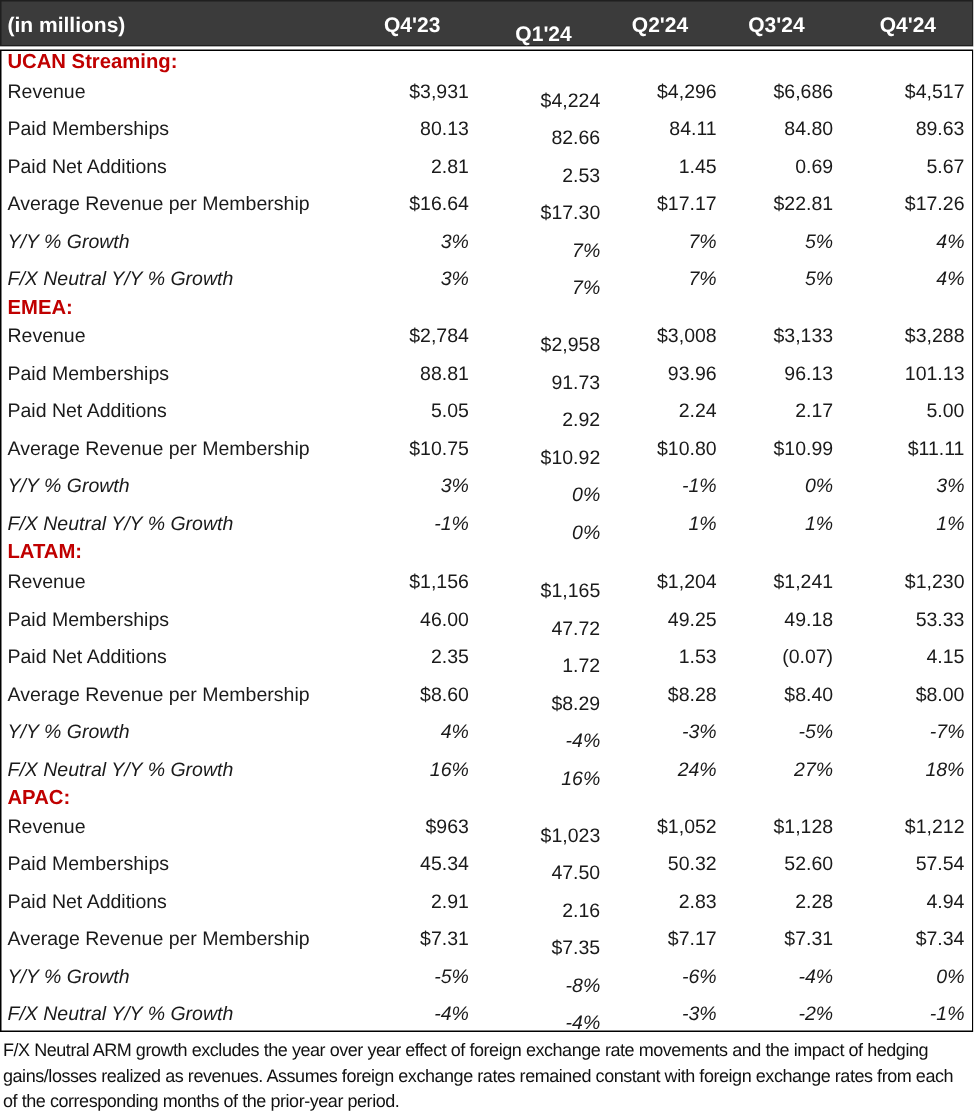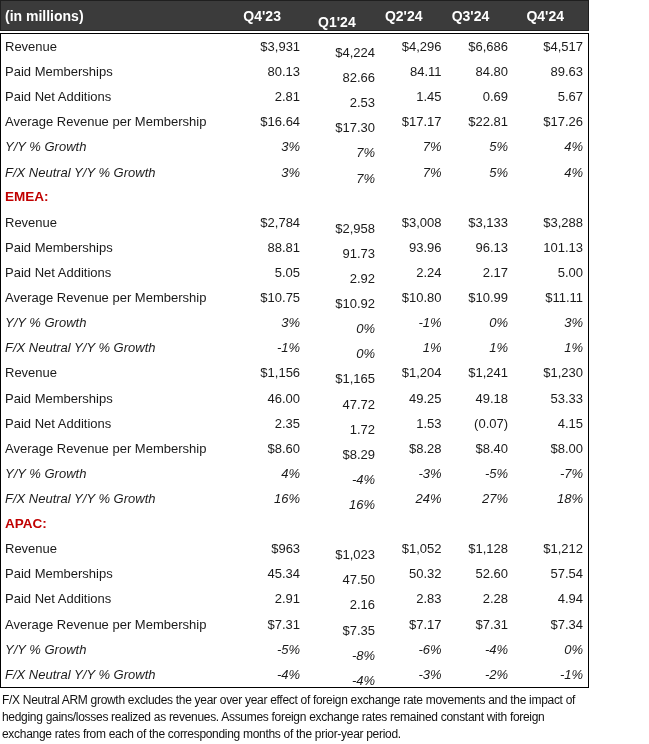--- a/index.html
+++ b/index.html
@@ -1,17 +1,17 @@
 <!DOCTYPE html>
 <html><head>
 <meta charset="utf-8">
 <style>
   html,body{margin:0;padding:0;background:#ffffff;}
   .wrap{
-    width:589px;height:744px;background:#ffffff;overflow:hidden;
+    width:649px;height:744px;background:#ffffff;overflow:hidden;
     font-family:"Liberation Sans",sans-serif;color:#1a1a1a;box-sizing:border-box;
   }
   .hdr{
     box-sizing:border-box;height:31px;background:#3b3b3b;border:1px solid #1f1f1f;
     display:flex;align-items:center;color:#ffffff;font-weight:bold;font-size:14px;
   }
   .gap{height:2px;background:#ffffff;}
   .tbody{
     box-sizing:border-box;height:655px;border:1px solid #000000;background:#ffffff;
     display:flex;flex-direction:column;
@@ -42,20 +42,23 @@
     <div class="cell label">(in millions)</div>
   <div class="cell q">Q4'23</div>
       <div class="cell q">Q1'24</div>
       <div class="cell q">Q2'24</div>
       <div class="cell q">Q3'24</div>
       <div class="cell q">Q4'24</div>
     </div>
   <div class="gap"></div>
   <div class="tbody" id="tbody">
       <div class="row cols">
+        <div class="cell label section-title">UCAN Streaming:</div>
+      </div>
+      <div class="row cols">
         <div class="cell label">Revenue</div>
         <div class="cell v">$3,931</div>
         <div class="cell v">$4,224</div>
         <div class="cell v">$4,296</div>
         <div class="cell v">$6,686</div>
         <div class="cell v">$4,517</div>
       </div>
       <div class="row cols">
         <div class="cell label">Paid Memberships</div>
         <div class="cell v">80.13</div>
@@ -141,20 +144,23 @@
       </div>
       <div class="row cols growth">
         <div class="cell label">F/X Neutral Y/Y % Growth</div>
         <div class="cell v">-1%</div>
         <div class="cell v">0%</div>
         <div class="cell v">1%</div>
         <div class="cell v">1%</div>
         <div class="cell v">1%</div>
       </div>
       <div class="row cols">
+        <div class="cell label section-title">LATAM:</div>
+      </div>
+      <div class="row cols">
         <div class="cell label">Revenue</div>
         <div class="cell v">$1,156</div>
         <div class="cell v">$1,165</div>
         <div class="cell v">$1,204</div>
         <div class="cell v">$1,241</div>
         <div class="cell v">$1,230</div>
       </div>
       <div class="row cols">
         <div class="cell label">Paid Memberships</div>
         <div class="cell v">46.00</div>

